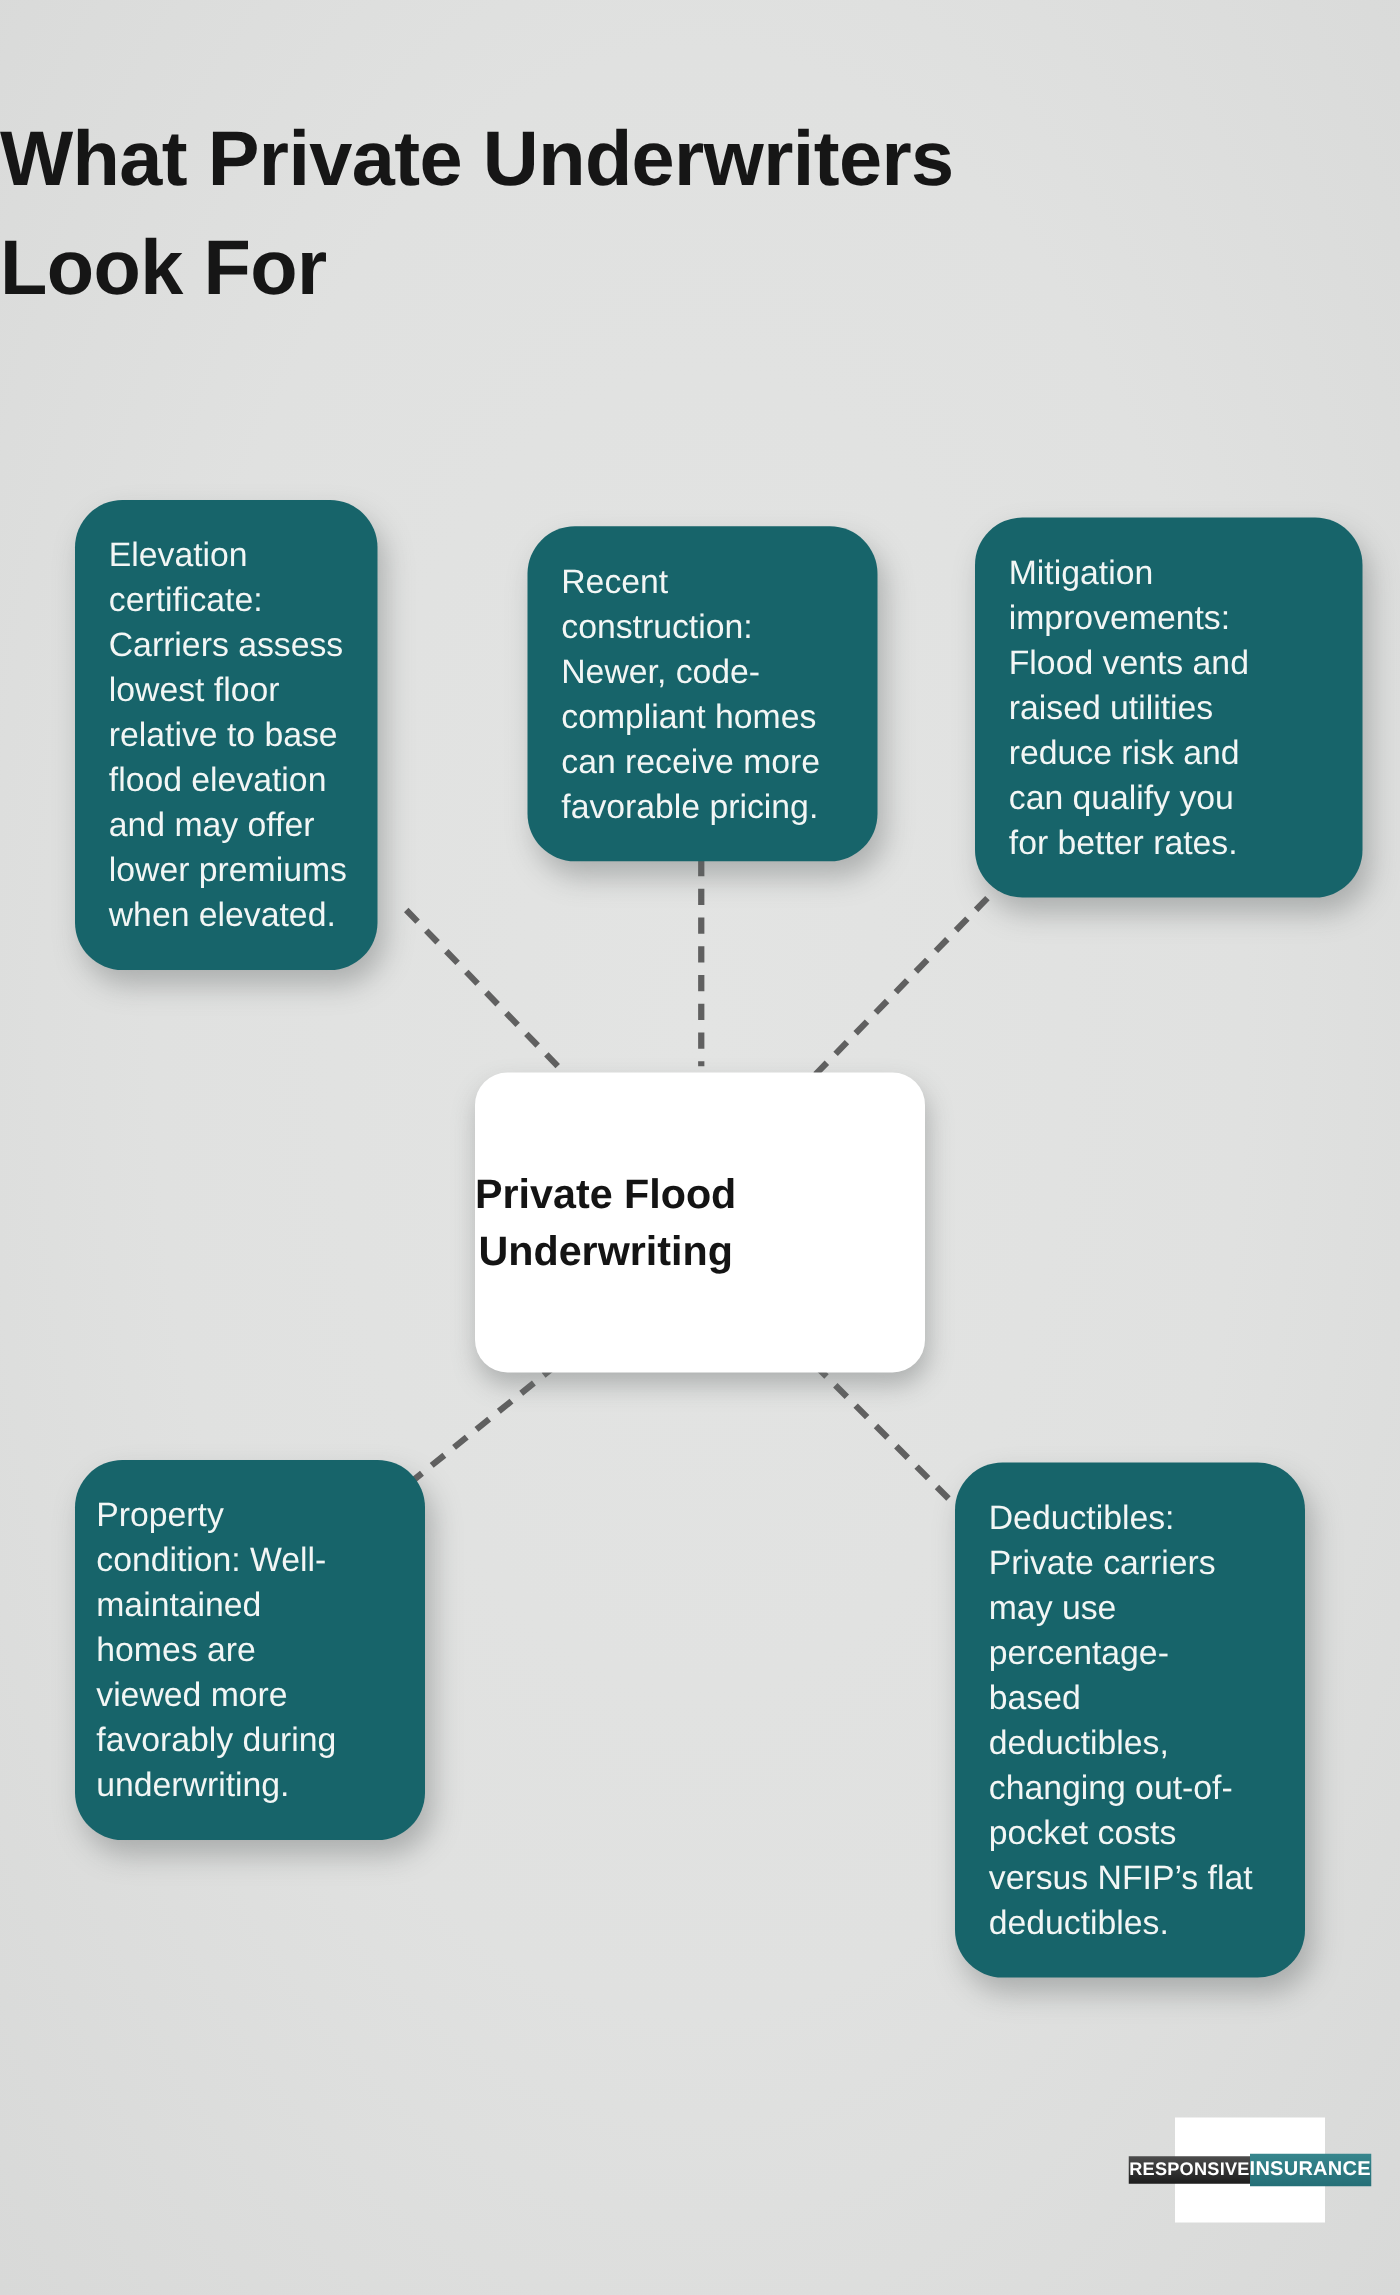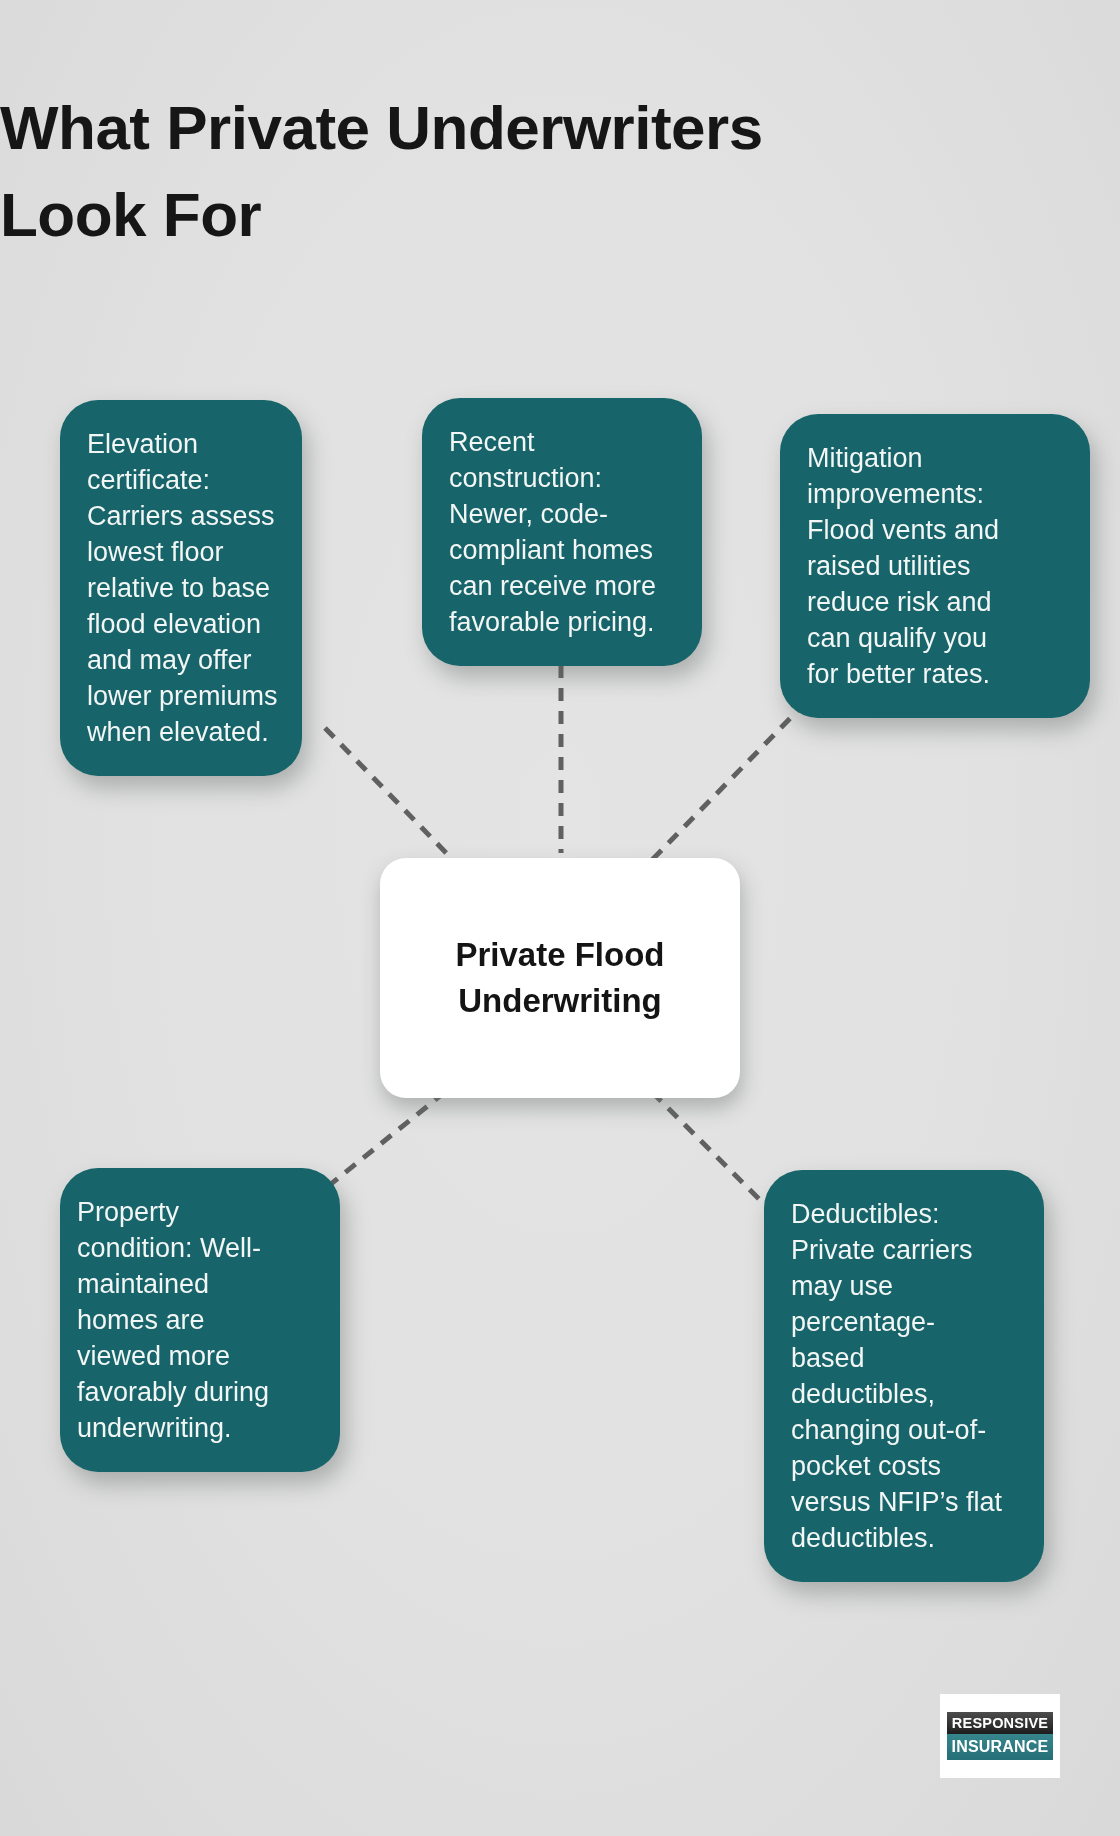--- a/index.html
+++ b/index.html
@@ -16,37 +16,37 @@
   }
   svg.connectors{position:absolute;left:0;top:0;pointer-events:none;}
   .card{
     position:absolute;background:#17646a;border-radius:38px;
     color:#f2f6f5;font-size:27px;line-height:36px;
     padding:26px 18px 26px 27px;box-sizing:border-box;
     white-space:pre-line;
     box-shadow:6px 12px 22px rgba(95,100,100,0.40);
   }
   .card-elevation   {left:60px;  top:400px;  width:242px; height:376px;}
-  .card-construction{left:422px; top:398px;  width:280px; height:268px;}
+  .card-construction{left:422px; top:421px;  width:280px; height:268px;}
   .card-mitigation  {left:780px; top:398px;  width:310px; height:304px;margin-top:16px;}
   .card-property    {left:60px;  top:1168px; width:280px; height:304px;padding-left:17px;}
   .card-deductibles {left:764px; top:1170px; width:280px; height:412px;}
   .center-node{
     position:absolute;left:380px;top:858px;width:360px;height:240px;
     background:#ffffff;border-radius:26px;
     box-shadow:2px 10px 20px rgba(110,115,115,0.45);
-    display:flex;align-items:center;justify-content:center;
+    display:flex;align-items:center;
   }
   .center-node .label{
     color:#141414;font-weight:700;font-size:33px;line-height:46px;
     text-align:center;white-space:pre-line;
   }
   .logo{
     position:absolute;left:940px;top:1694px;width:120px;height:84px;
-    background:#ffffff;display:flex;flex-direction:column;
+    background:#ffffff;display:flex;flex-direction:row;
     align-items:center;justify-content:center;
   }
   .logo .bar{
     width:106px;text-align:center;color:#ffffff;font-weight:700;
     letter-spacing:0.2px;box-sizing:border-box;
   }
   .logo .bar-top{
     background:linear-gradient(#4c4c4c,#1d1d1d);
     font-size:14.5px;line-height:22px;height:22px;
   }

